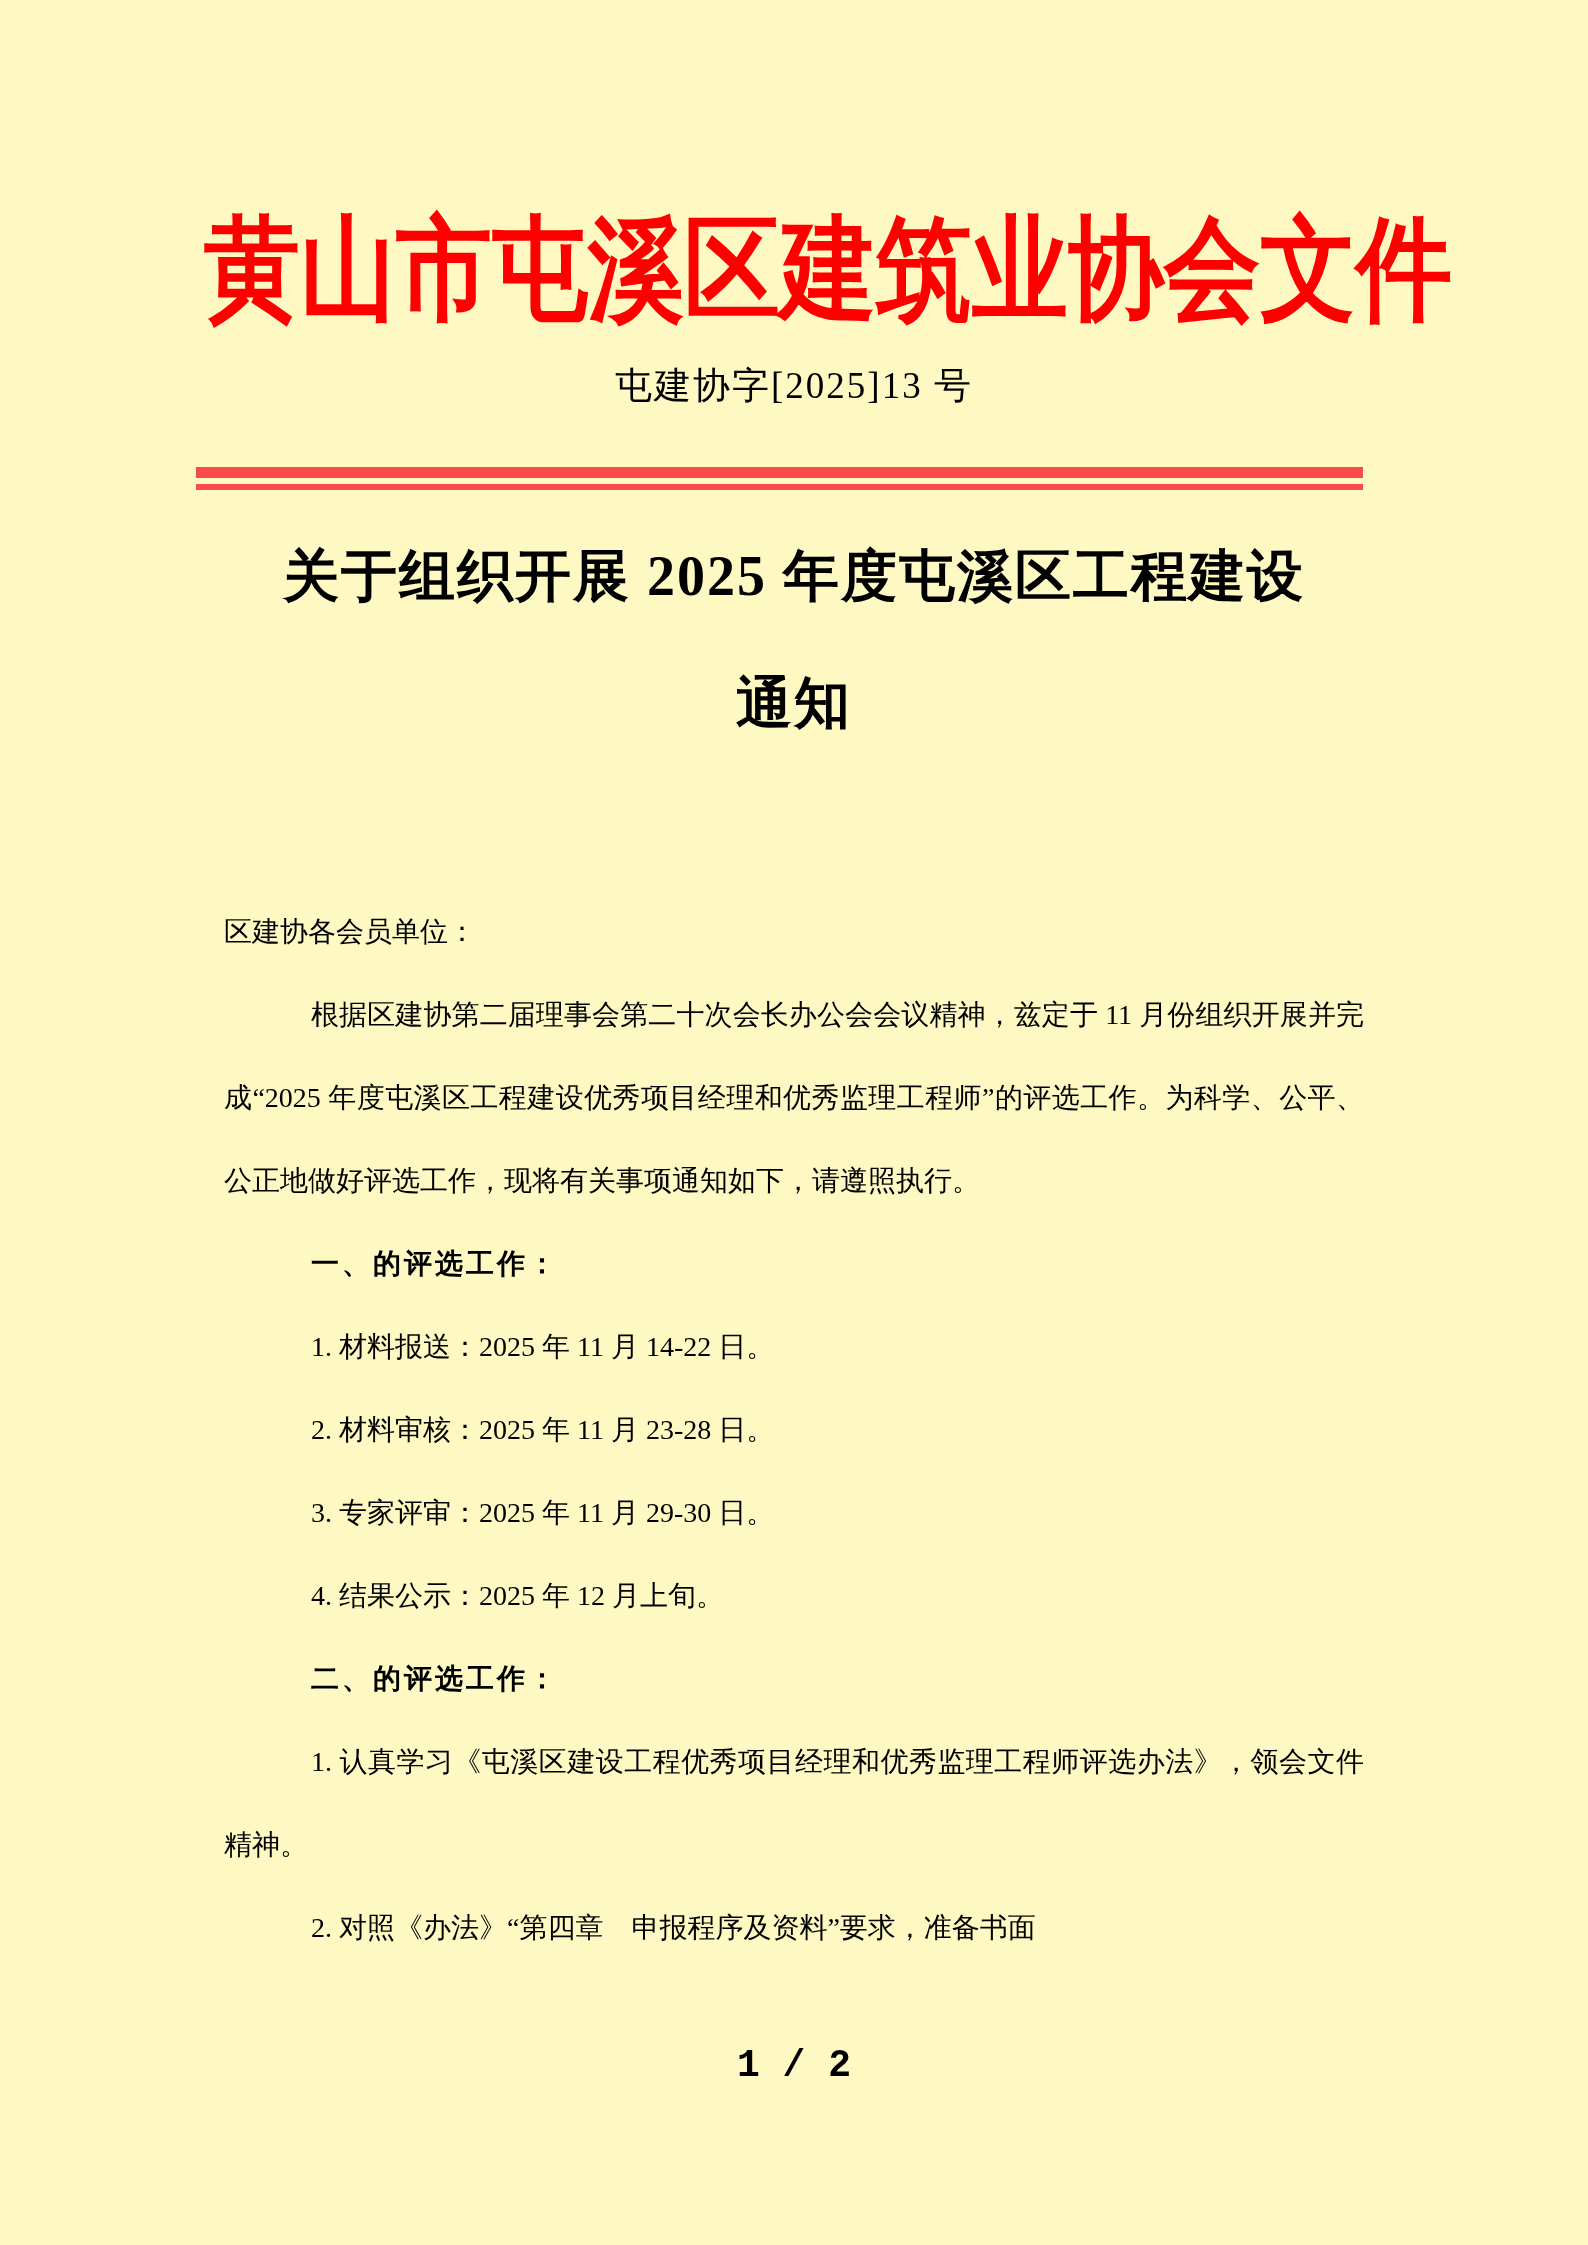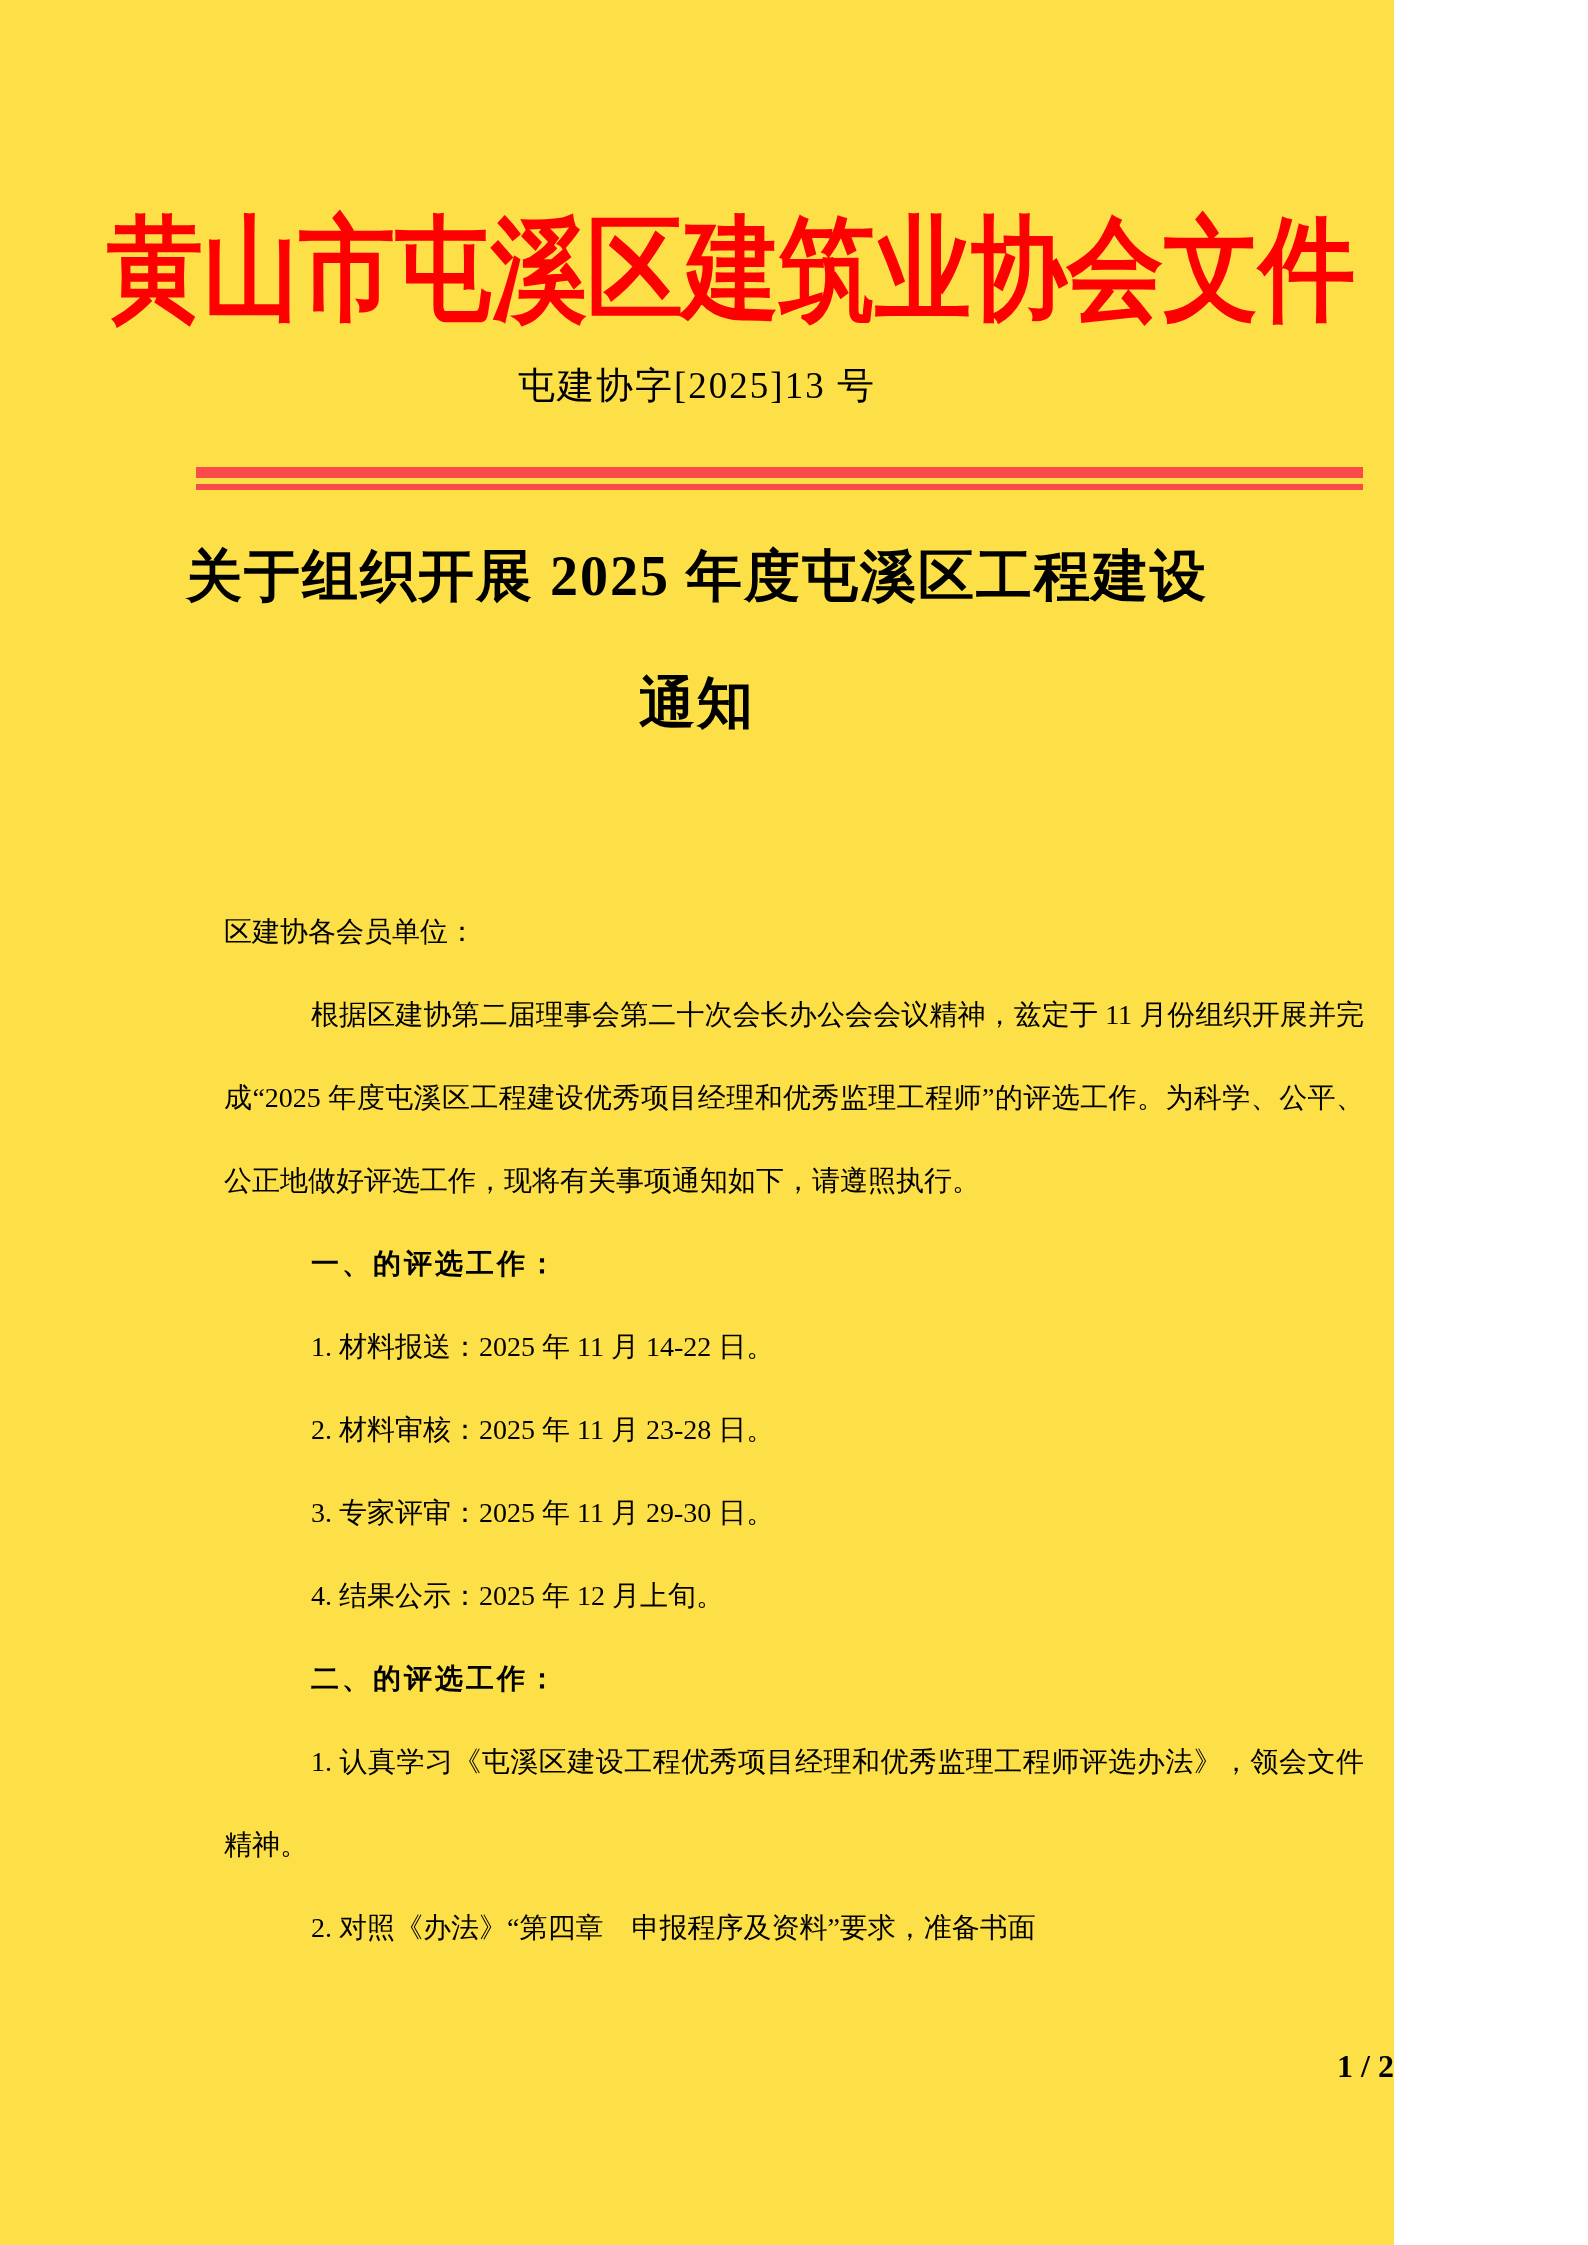--- a/index.html
+++ b/index.html
@@ -1,20 +1,20 @@
 <!DOCTYPE html>
 <html><head>
 <meta charset="utf-8">
 <style>
   html, body { margin: 0; padding: 0; background: #ffffff; }
   .page {
     position: relative;
-    width: 1394px;
+    width: 1588px;
     height: 2245px;
-    background: #fde047;
+    background: #fef9c3;
     overflow: hidden;
     font-family: "Liberation Serif", "DejaVu Serif", serif;
     color: #000000;
   }
   .masthead {
     position: absolute;
     top: 206px;
     left: 0;
     width: 100%;
     text-align: center;
@@ -74,25 +74,25 @@
   .hd {
     font-family: "Liberation Sans", "DejaVu Sans", sans-serif;
     font-weight: bold;
     letter-spacing: 3px;
   }
   .footer {
     position: absolute;
     top: 2048px;
     left: 0;
     width: 100%;
-    text-align: right;
-    font-size: 32px;
+    text-align: center;
+    font-size: 38px;
     line-height: 36px;
     font-weight: bold;
-    font-family: Liberation Serif, serif;
+    font-family: Liberation Mono, monospace;
   }
 </style>
 </head>
 <body>
 
 <div class="page">
 
   <div class="masthead">黄山市屯溪区建筑业协会文件</div>
 
   <div class="doc-number">屯建协字[2025]13 号</div>

